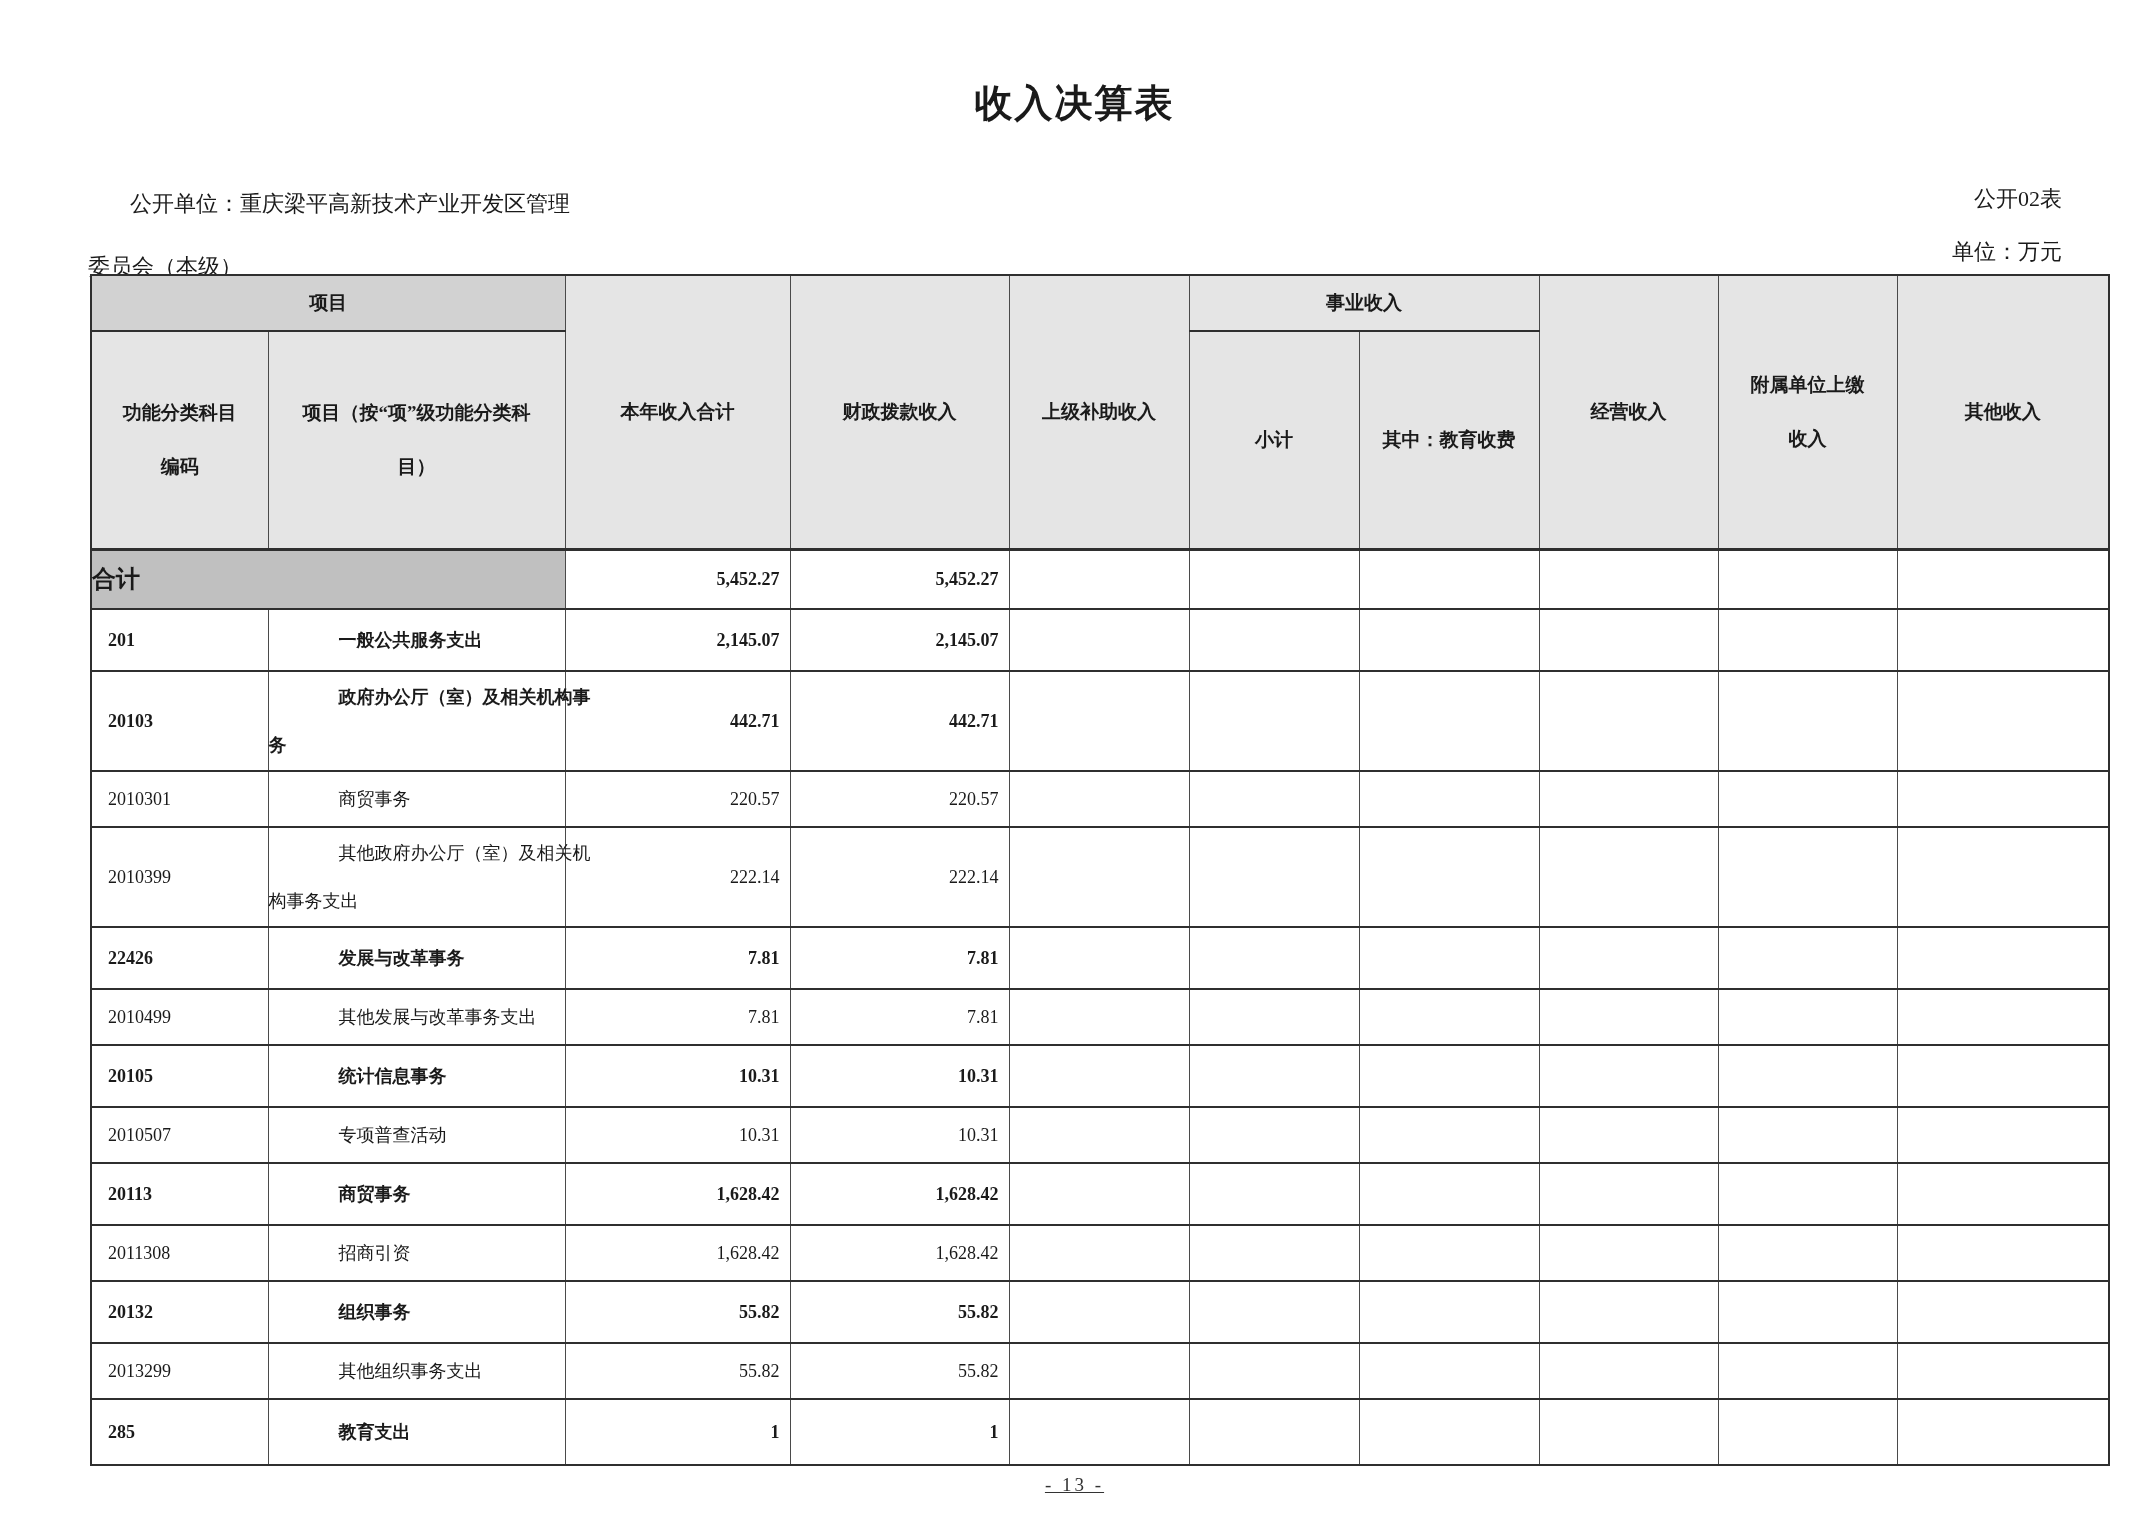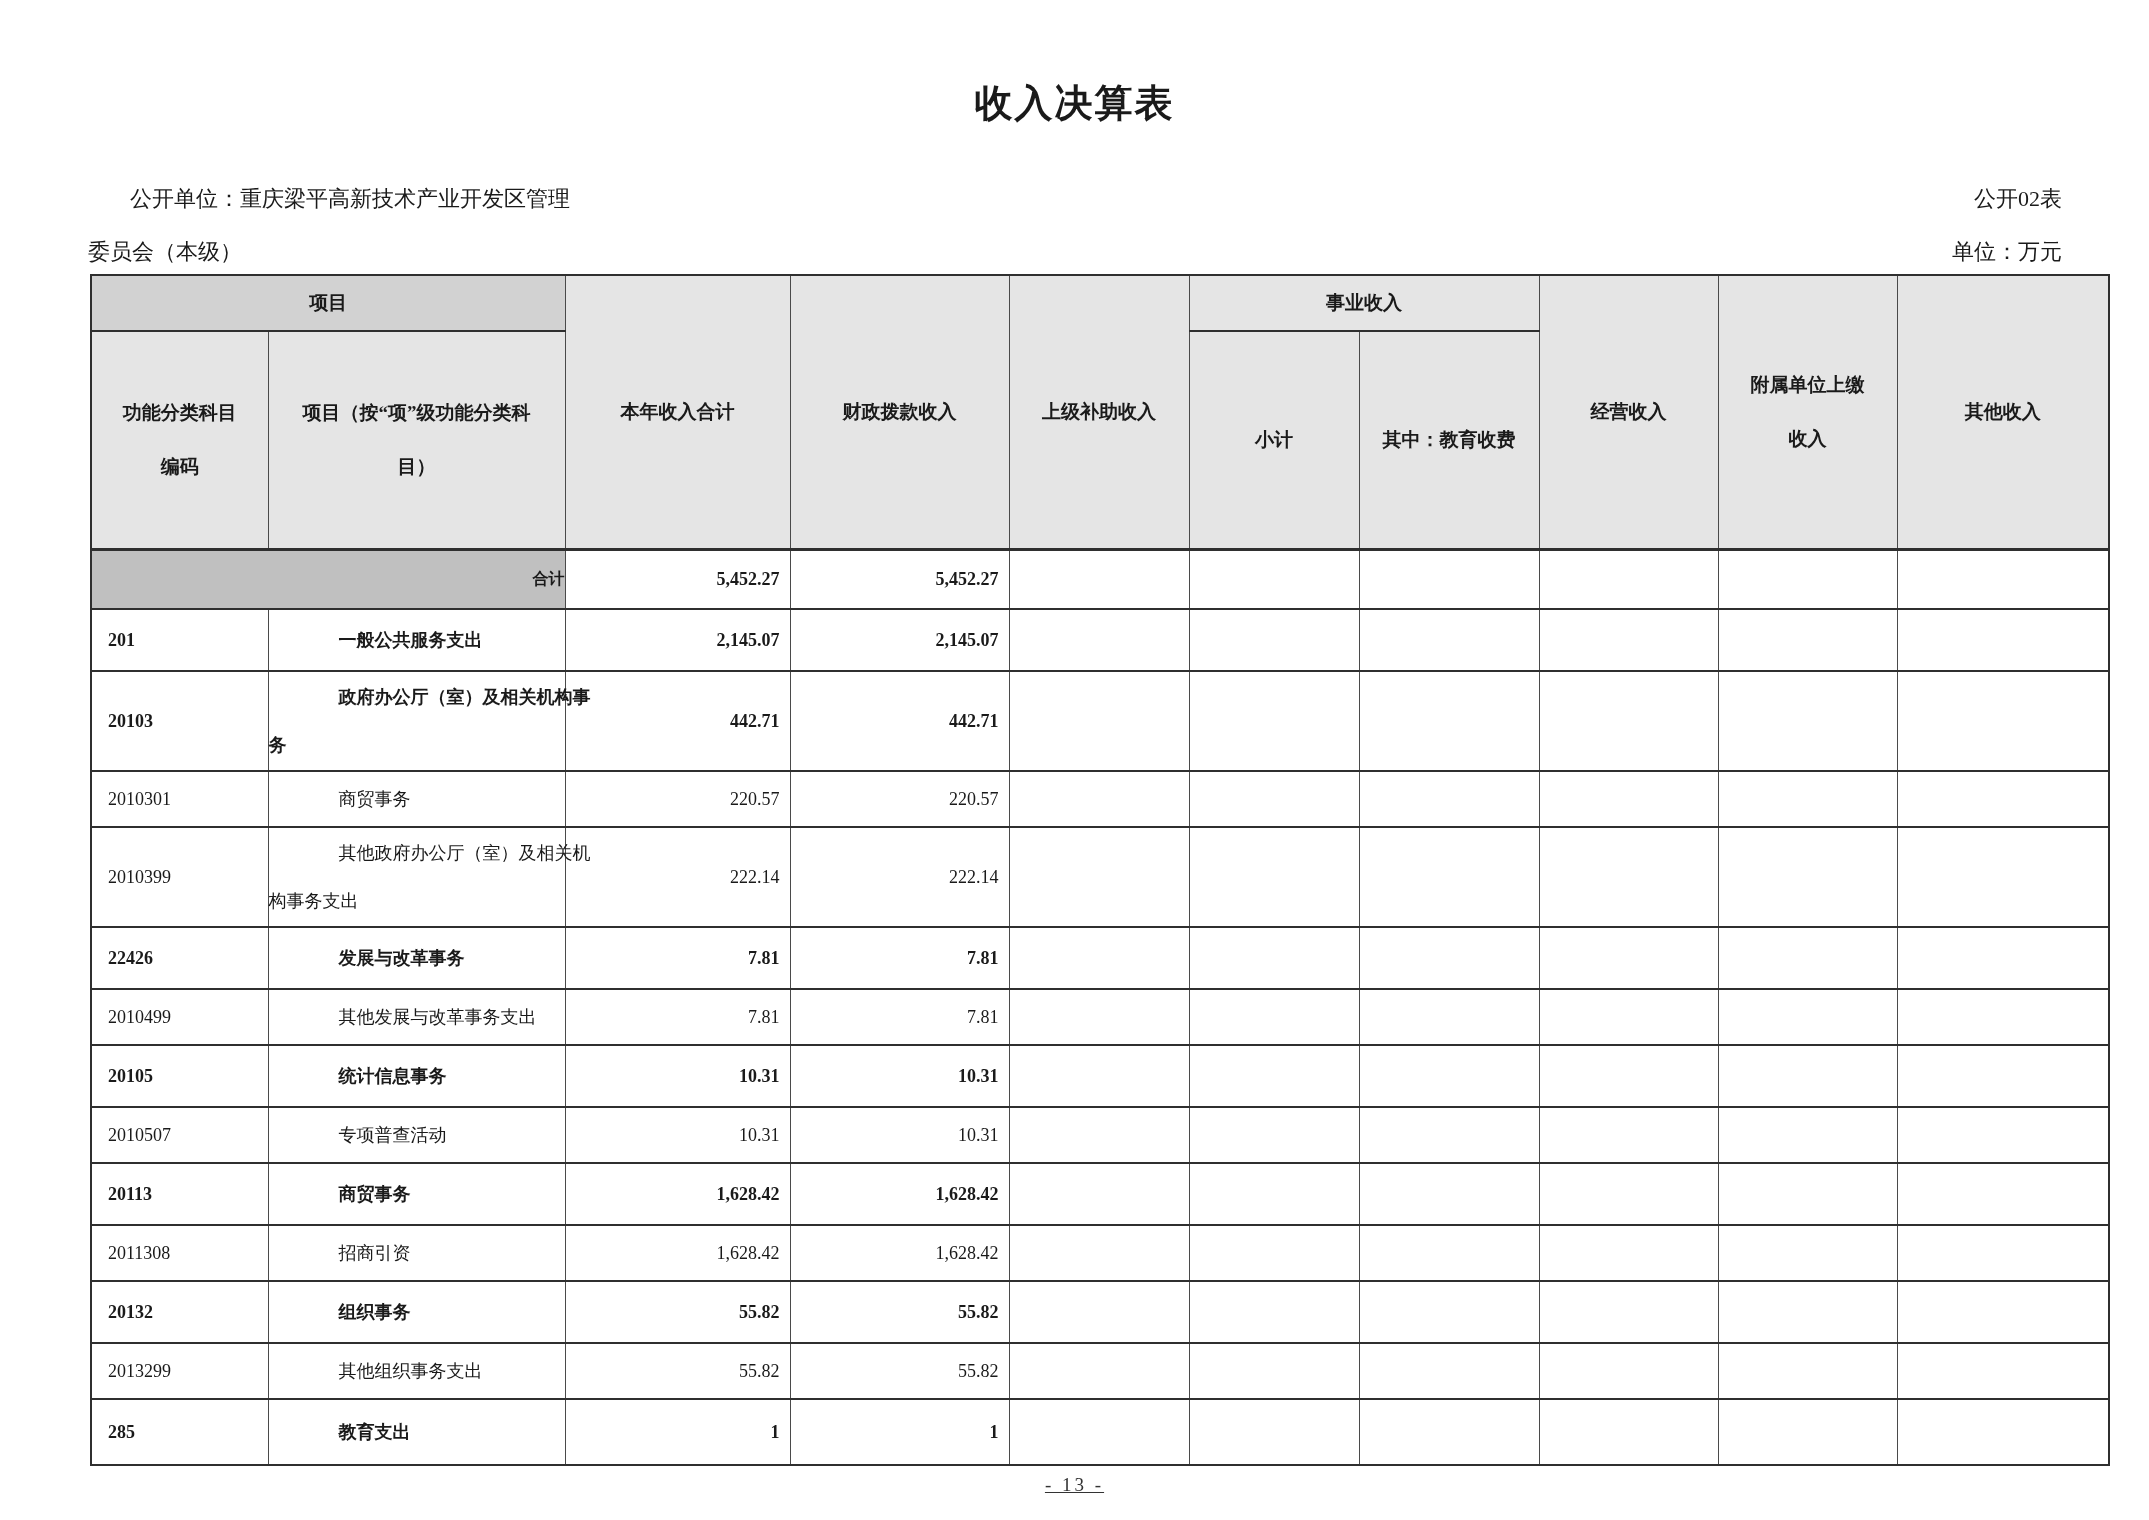--- a/index.html
+++ b/index.html
@@ -17,21 +17,21 @@
     text-align: center;
     font-size: 38px;
     font-weight: bold;
     letter-spacing: 2px;
   }
 
   .info-left {
     position: absolute;
     left: 88px; top: 172px;
     font-size: 22px;
-    line-height: 53px;
+    line-height: 63px;
     white-space: pre;
     text-indent: 42px;
   }
   .info-right {
     position: absolute;
     right: 87px; top: 172px;
     font-size: 22px;
     line-height: 53px;
     white-space: pre;
     text-align: right;
@@ -77,22 +77,22 @@
     padding-left: 16px;
     white-space: pre;
   }
   td.cell-name {
     white-space: pre;
     text-indent: 70px;
     line-height: 48px;
   }
   td.cell-total-label {
     background: #c0c0c0;
-    text-align: right;
-    font-size: 16px;
+    text-align: left;
+    font-size: 24px;
     font-weight: bold;
     margin-top: 25px;
   }
   tbody tr.r-total td.cell-num { font-weight: bold; }
   td.cell-num {
     text-align: right;
     padding-right: 10px;
     white-space: pre;
   }
 

